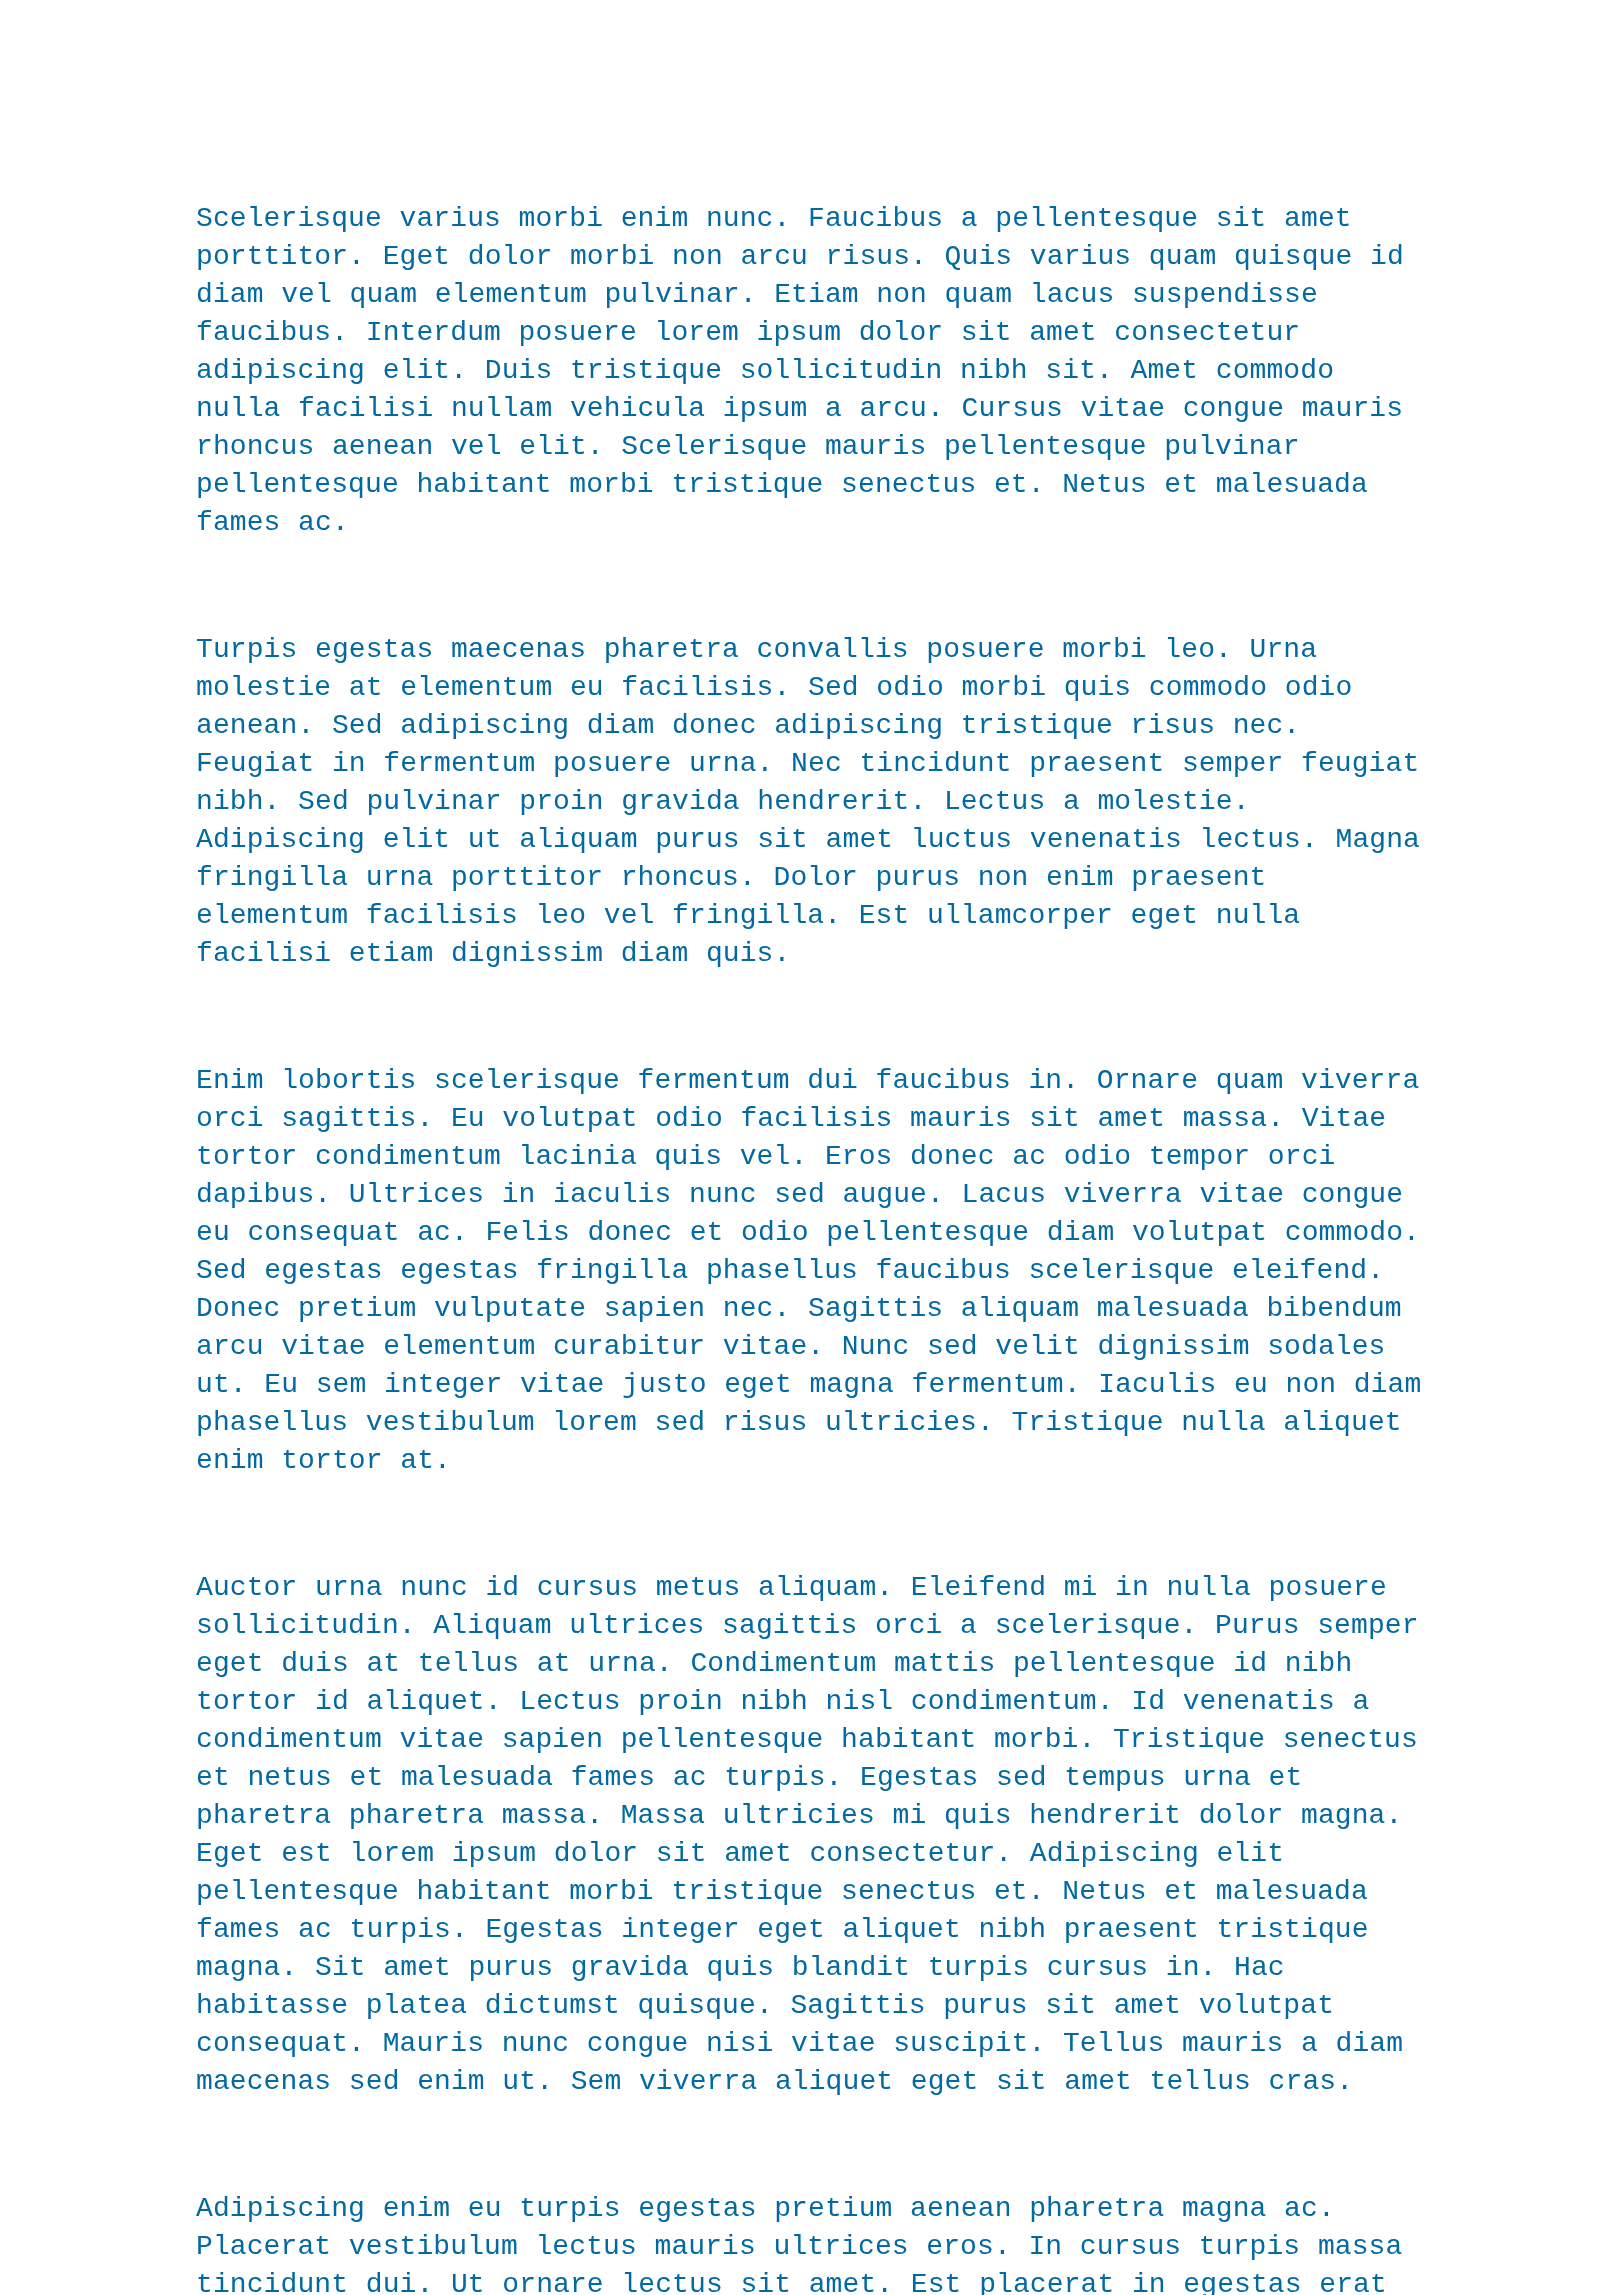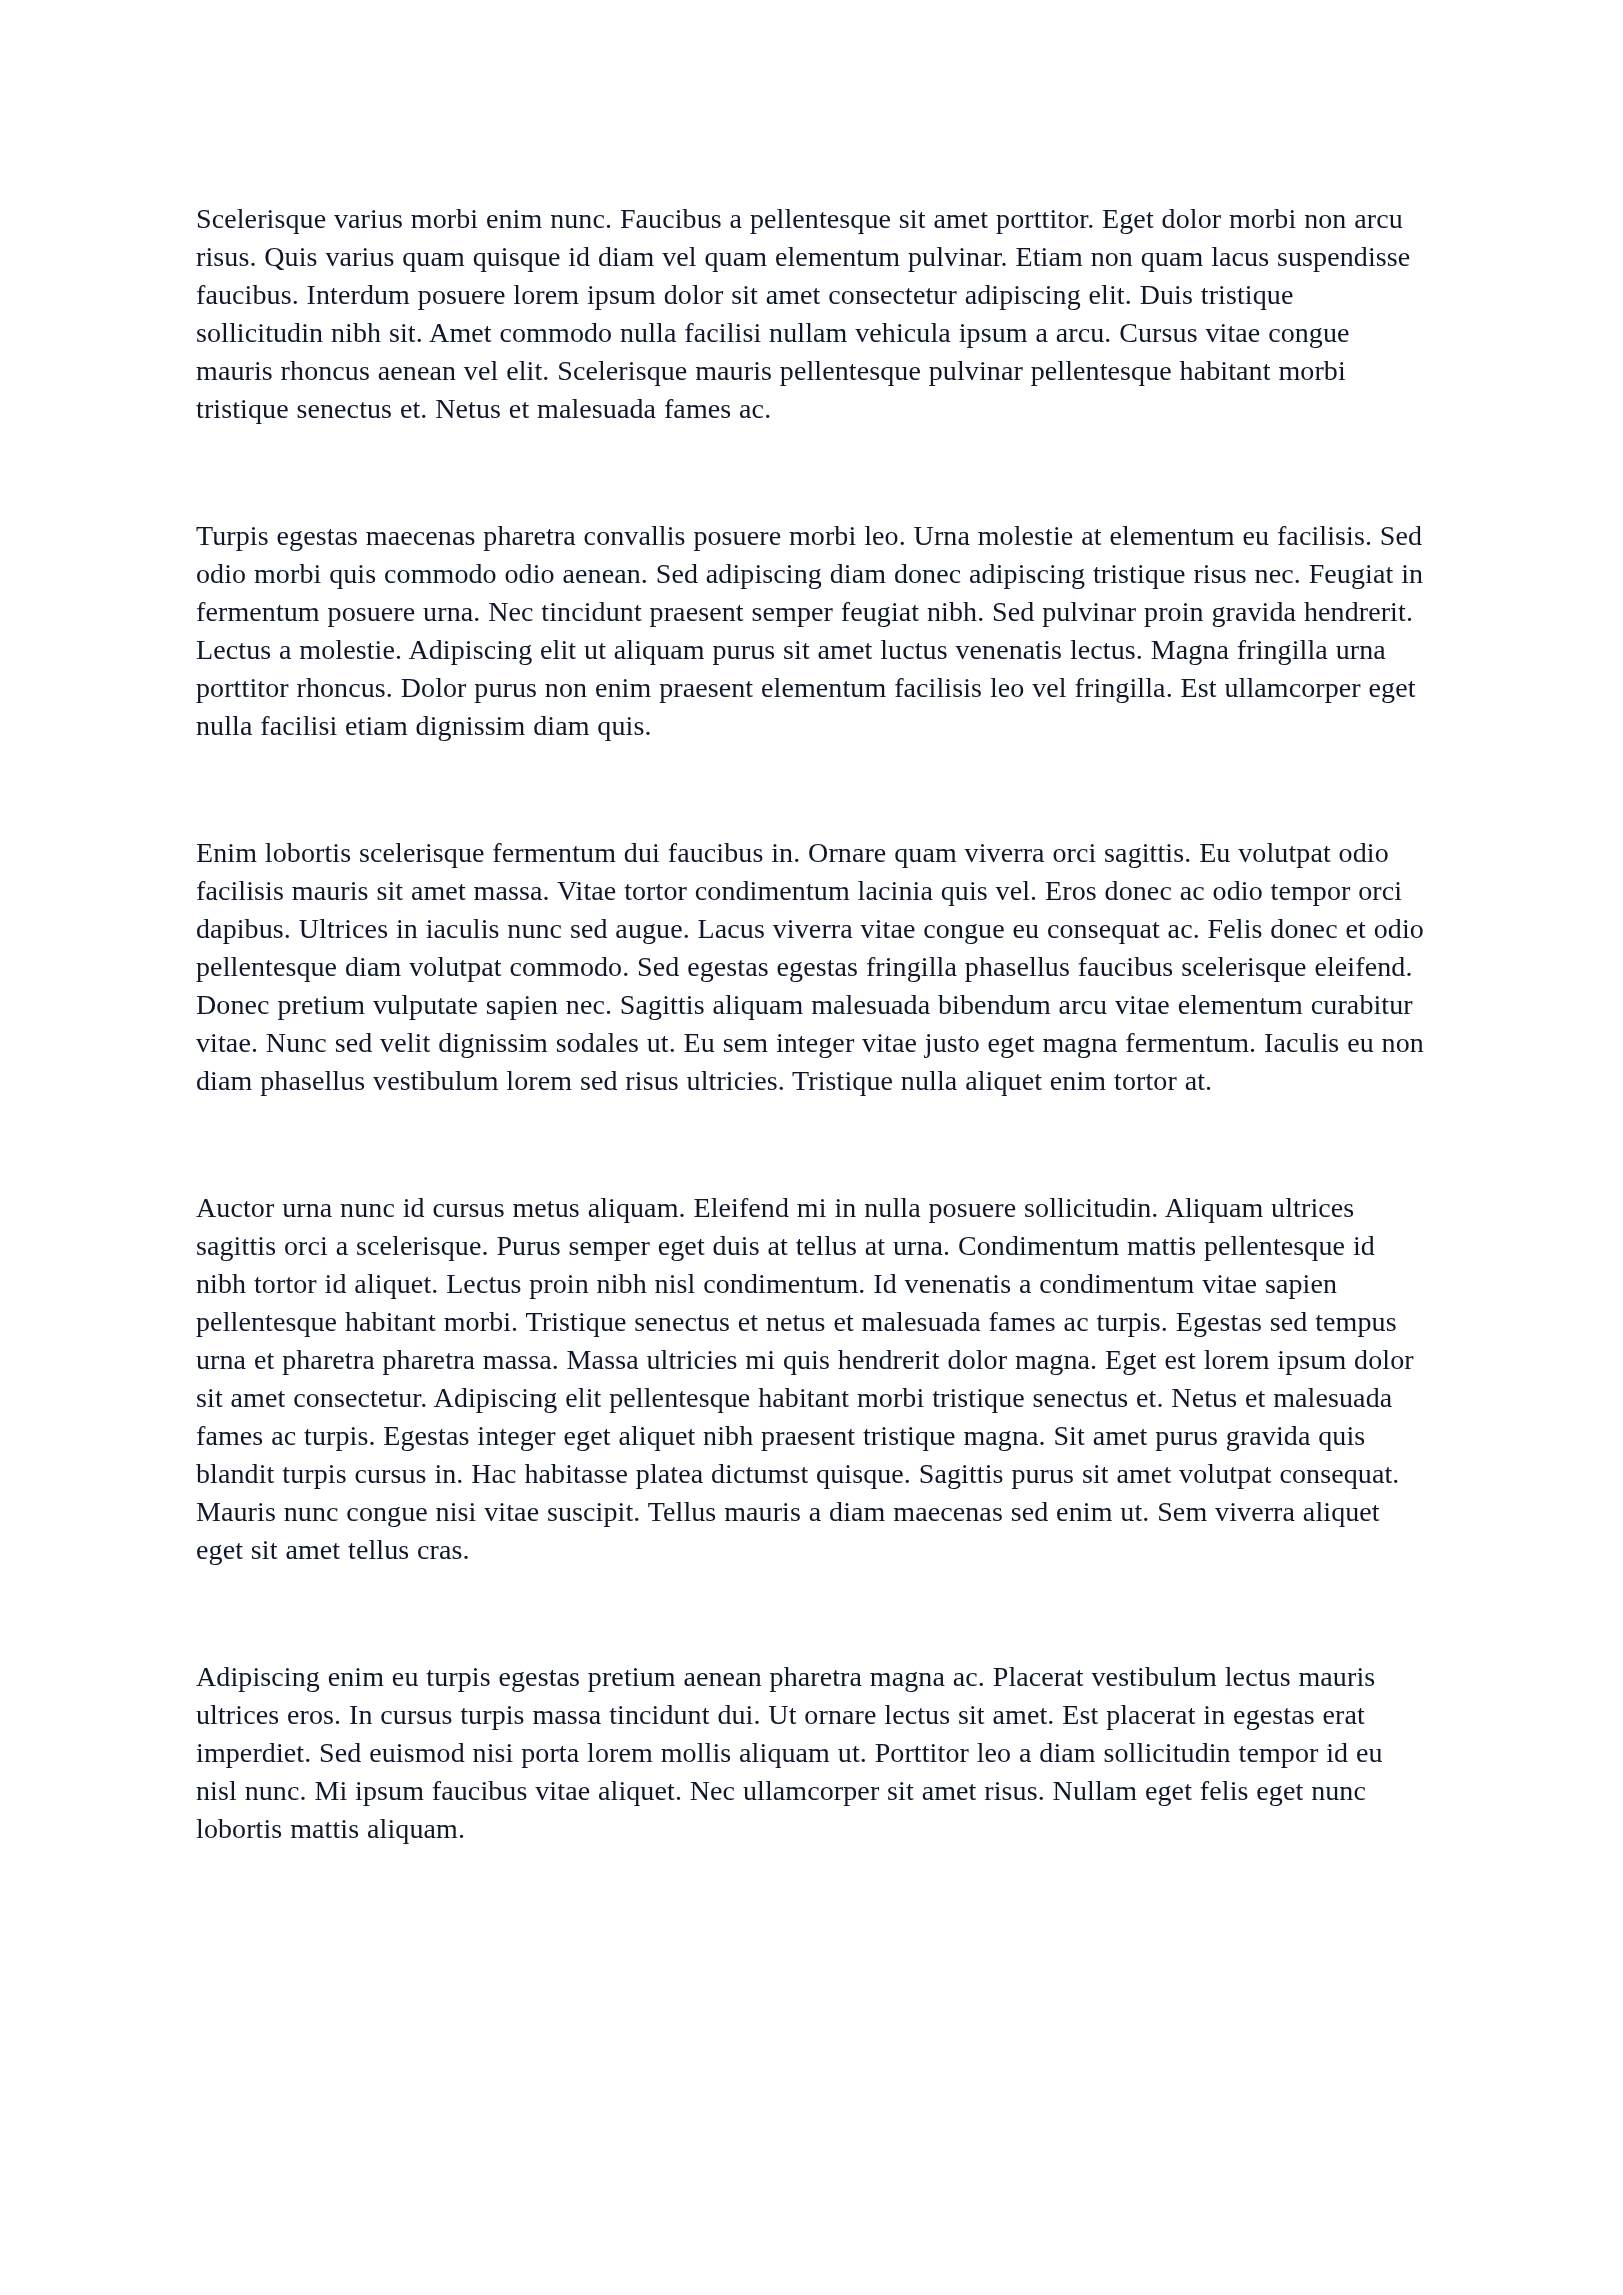--- a/index.html
+++ b/index.html
@@ -14,25 +14,25 @@
   }
   .page {
     box-sizing: border-box;
     width: 1623px;
     height: 2295px;
     background: #ffffff;
     padding: 200px 196px 0 196px;
     overflow: hidden;
   }
   .para {
-    font-family: Liberation Serif, serif;
+    font-family: Liberation Mono, monospace;
     font-size: 28px;
     line-height: 38px;
     font-weight: 400;
-    color: #0f172a;
+    color: #0369a1;
     margin: 0 0 89px 0;
     text-align: left;
     letter-spacing: 0.1px;
     word-spacing: 0.7px;
   }
 </style>
 </head>
 <body>
 
 <div class="page">

